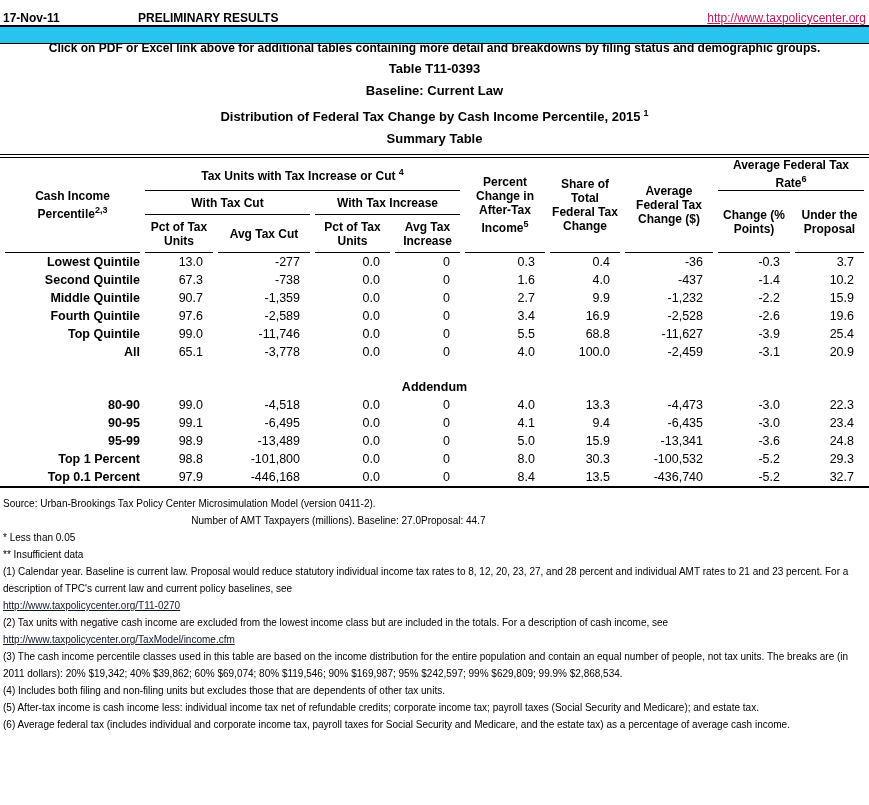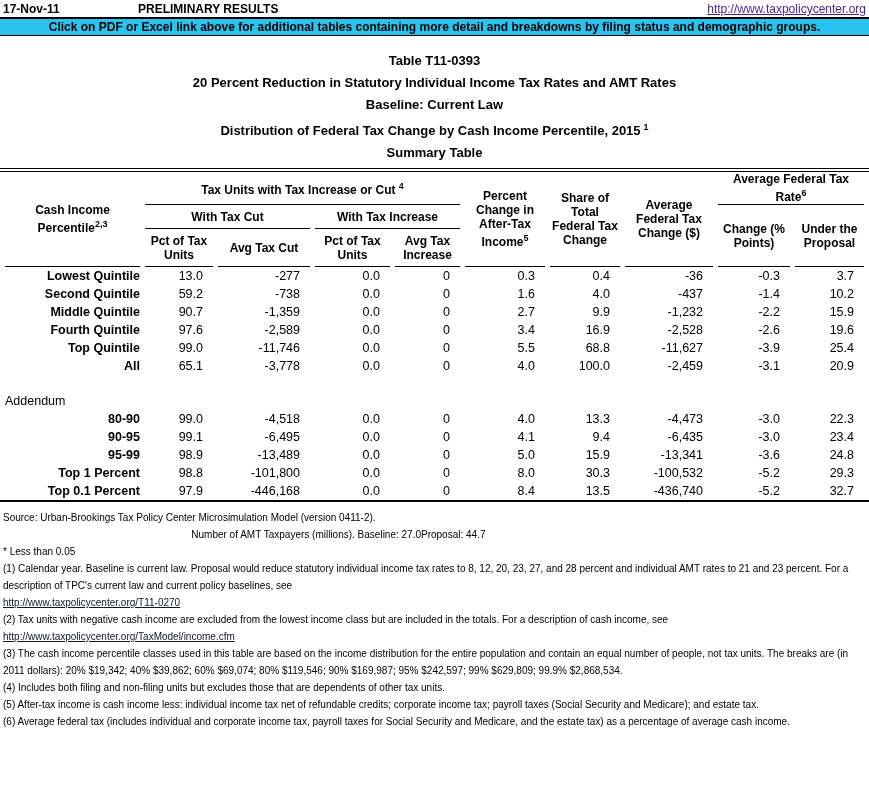--- a/index.html
+++ b/index.html
@@ -4,52 +4,52 @@
 <style>
   * { box-sizing: border-box; }
   html, body { margin: 0; padding: 0; background: #fff; }
   .page {
     width: 869px; height: 805px; overflow: hidden; position: relative;
     background: #fff; color: #000;
     font-family: "Liberation Sans", sans-serif;
   }
 
   
-  .topbar { display: flex; align-items: center; height: 17px; padding: 1px 3px 0 3px; font-size: 12px; }
+  .topbar { display: flex; align-items: flex-end; height: 25px; padding: 1px 3px 0 3px; font-size: 12px; }
   .topbar .date  { font-weight: bold; width: 135px; }
   .topbar .status{ font-weight: bold; }
-  .topbar .url   { margin-left: auto; color: #4c1d95; text-decoration: underline; cursor: pointer; }
+  .topbar .url   { margin-left: auto; color: #be185d; text-decoration: underline; cursor: pointer; }
 
   
   .banner {
     background: #29C3EF;
     border-top: 2px solid #000; border-bottom: 1px solid #000;
     text-align: center; font-weight: bold; font-size: 12px;
-    height: 19px; line-height: 16px; padding-top: 0;
+    height: 19px; line-height: 16px; padding-top: 13px;
   }
 
   
   .titles { text-align: center; font-weight: bold; font-size: 13px; margin-top: 18px; }
   .titles .tline { margin-bottom: 8px; line-height: 14px; }
   sup { font-size: 9px; }
   .titles sup { margin-left: 3px; }
 
   
   .table-wrap { margin-top: 8px; border-top: 4px double #000; border-bottom: 2px solid #000; }
   table { border-collapse: separate; border-spacing: 5px 0; table-layout: fixed; width: 869px; }
   th { font-weight: bold; font-size: 12px; text-align: center; vertical-align: middle; padding: 0; line-height: 14px; }
   .u { border-bottom: 1px solid #000; }
   tr.rA { height: 32px; }
   tr.rB { height: 24px; }
   tr.rC { height: 38px; }
   td { font-size: 12.5px; padding: 0; height: 18px; line-height: 18px; white-space: nowrap; }
   td.num { text-align: right; padding-right: 10px; }
   td.lbl { text-align: right; font-weight: bold; }
   tr.spacer td { height: 17px; }
-  td.addendum { text-align: left; font-weight: normal; }
+  td.addendum { text-align: center; font-weight: bold; }
 
   
   .notes { padding: 7px 4px 0 3px; font-size: 10px; line-height: 17px; }
   .link { color: #0f172a; text-decoration: underline; cursor: pointer; display: inline-block; }
   .amt-first { display: inline-block; width: 418px; text-align: right; }
 </style>
 </head>
 <body>
 
 <div class="page">
@@ -57,21 +57,20 @@
   <div class="topbar">
     <span class="date">17-Nov-11</span>
     <span class="status">PRELIMINARY RESULTS</span>
     <span class="url">http://www.taxpolicycenter.org</span>
   </div>
 
   <div class="banner">Click on PDF or Excel link above for additional tables containing more detail and breakdowns by filing status and demographic groups.</div>
 
   <div class="titles">
     <div class="tline">Table T11-0393</div>
-    <div class="tline">20 Percent Reduction in Statutory Individual Income Tax Rates and AMT Rates</div>
     <div class="tline">Baseline: Current Law</div>
     <div class="tline"><span>Distribution of Federal Tax Change by Cash Income Percentile, 2015</span><sup>1</sup></div>
     <div class="tline">Summary Table</div>
   </div>
 
   <div class="table-wrap">
     <table>
       <colgroup>
         <col style="width:135px">
           <col style="width:68px">
@@ -114,21 +113,21 @@
           <td class="num">0.0</td>
           <td class="num">0</td>
           <td class="num">0.3</td>
           <td class="num">0.4</td>
           <td class="num">-36</td>
           <td class="num">-0.3</td>
           <td class="num">3.7</td>
         </tr>
         <tr>
           <td class="lbl">Second Quintile</td>
-          <td class="num">59.2</td>
+          <td class="num">67.3</td>
           <td class="num">-738</td>
           <td class="num">0.0</td>
           <td class="num">0</td>
           <td class="num">1.6</td>
           <td class="num">4.0</td>
           <td class="num">-437</td>
           <td class="num">-1.4</td>
           <td class="num">10.2</td>
         </tr>
         <tr>
@@ -248,20 +247,21 @@
       </tbody>
     </table>
   </div>
 
   <div class="notes">
     <div>Source: Urban-Brookings Tax Policy Center Microsimulation Model (version 0411-2).</div>
     <div>
       <span class="amt-first">Number of AMT Taxpayers (millions).  Baseline:  27.0</span><span>Proposal: 44.7</span>
     </div>
     <div>* Less than 0.05</div>
+    <div>** Insufficient data</div>
     <div>(1) Calendar year. Baseline is current law.  Proposal would reduce statutory individual income tax rates to 8, 12, 20, 23, 27, and  28 percent and individual AMT rates to 21 and 23 percent. For a description of TPC's current law and current policy baselines, see</div>
     <div><span class="link">http://www.taxpolicycenter.org/T11-0270</span></div>
     <div>(2) Tax units with negative cash income are excluded from the lowest income class but are included in the totals. For a description of cash income, see</div>
     <div><span class="link">http://www.taxpolicycenter.org/TaxModel/income.cfm</span></div>
     <div>(3) The cash income percentile classes used in this table are based on the income distribution for the entire population and contain an equal number of people, not tax units. The breaks are (in 2011 dollars): 20% $19,342; 40% $39,862; 60% $69,074; 80% $119,546; 90% $169,987; 95% $242,597; 99% $629,809; 99.9% $2,868,534.</div>
     <div>(4) Includes both filing and non-filing units but excludes those that are dependents of other tax units.</div>
     <div>(5) After-tax income is cash income less: individual income tax net of refundable credits; corporate income tax; payroll taxes (Social Security and Medicare); and estate tax.</div>
     <div>(6) Average federal tax (includes individual and corporate income tax, payroll taxes for Social Security and Medicare, and the estate tax) as a percentage of average cash income.</div>
   </div>
 

